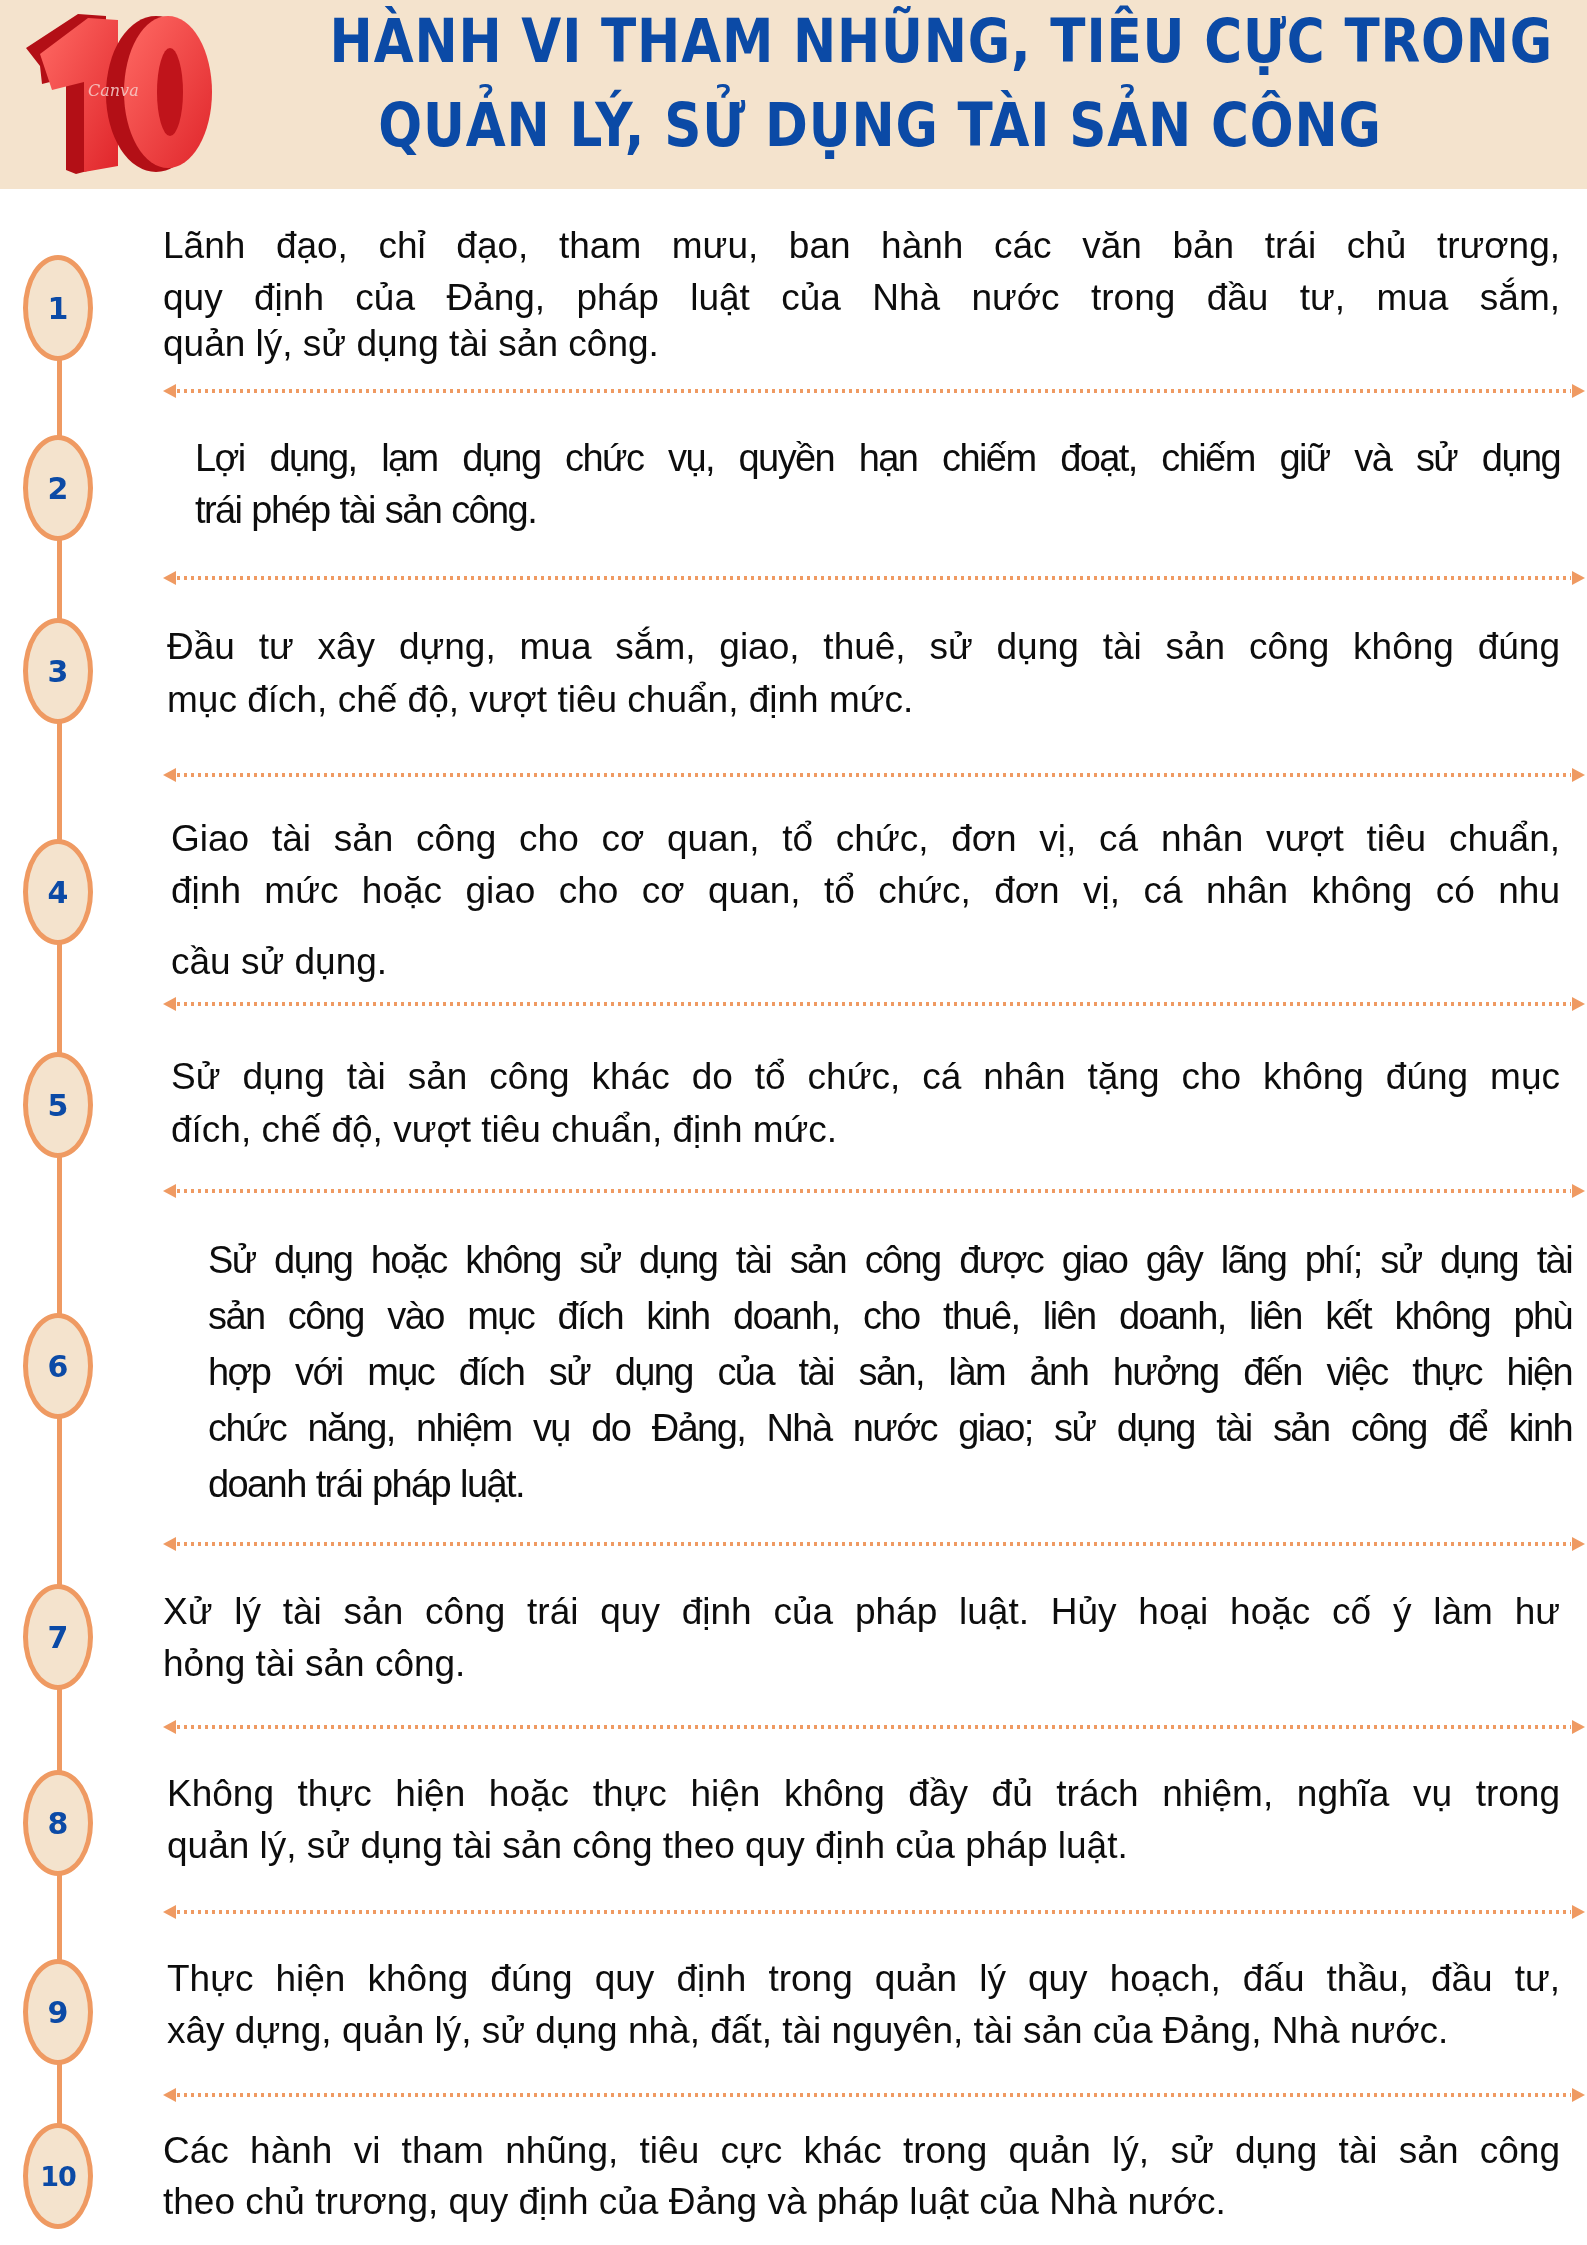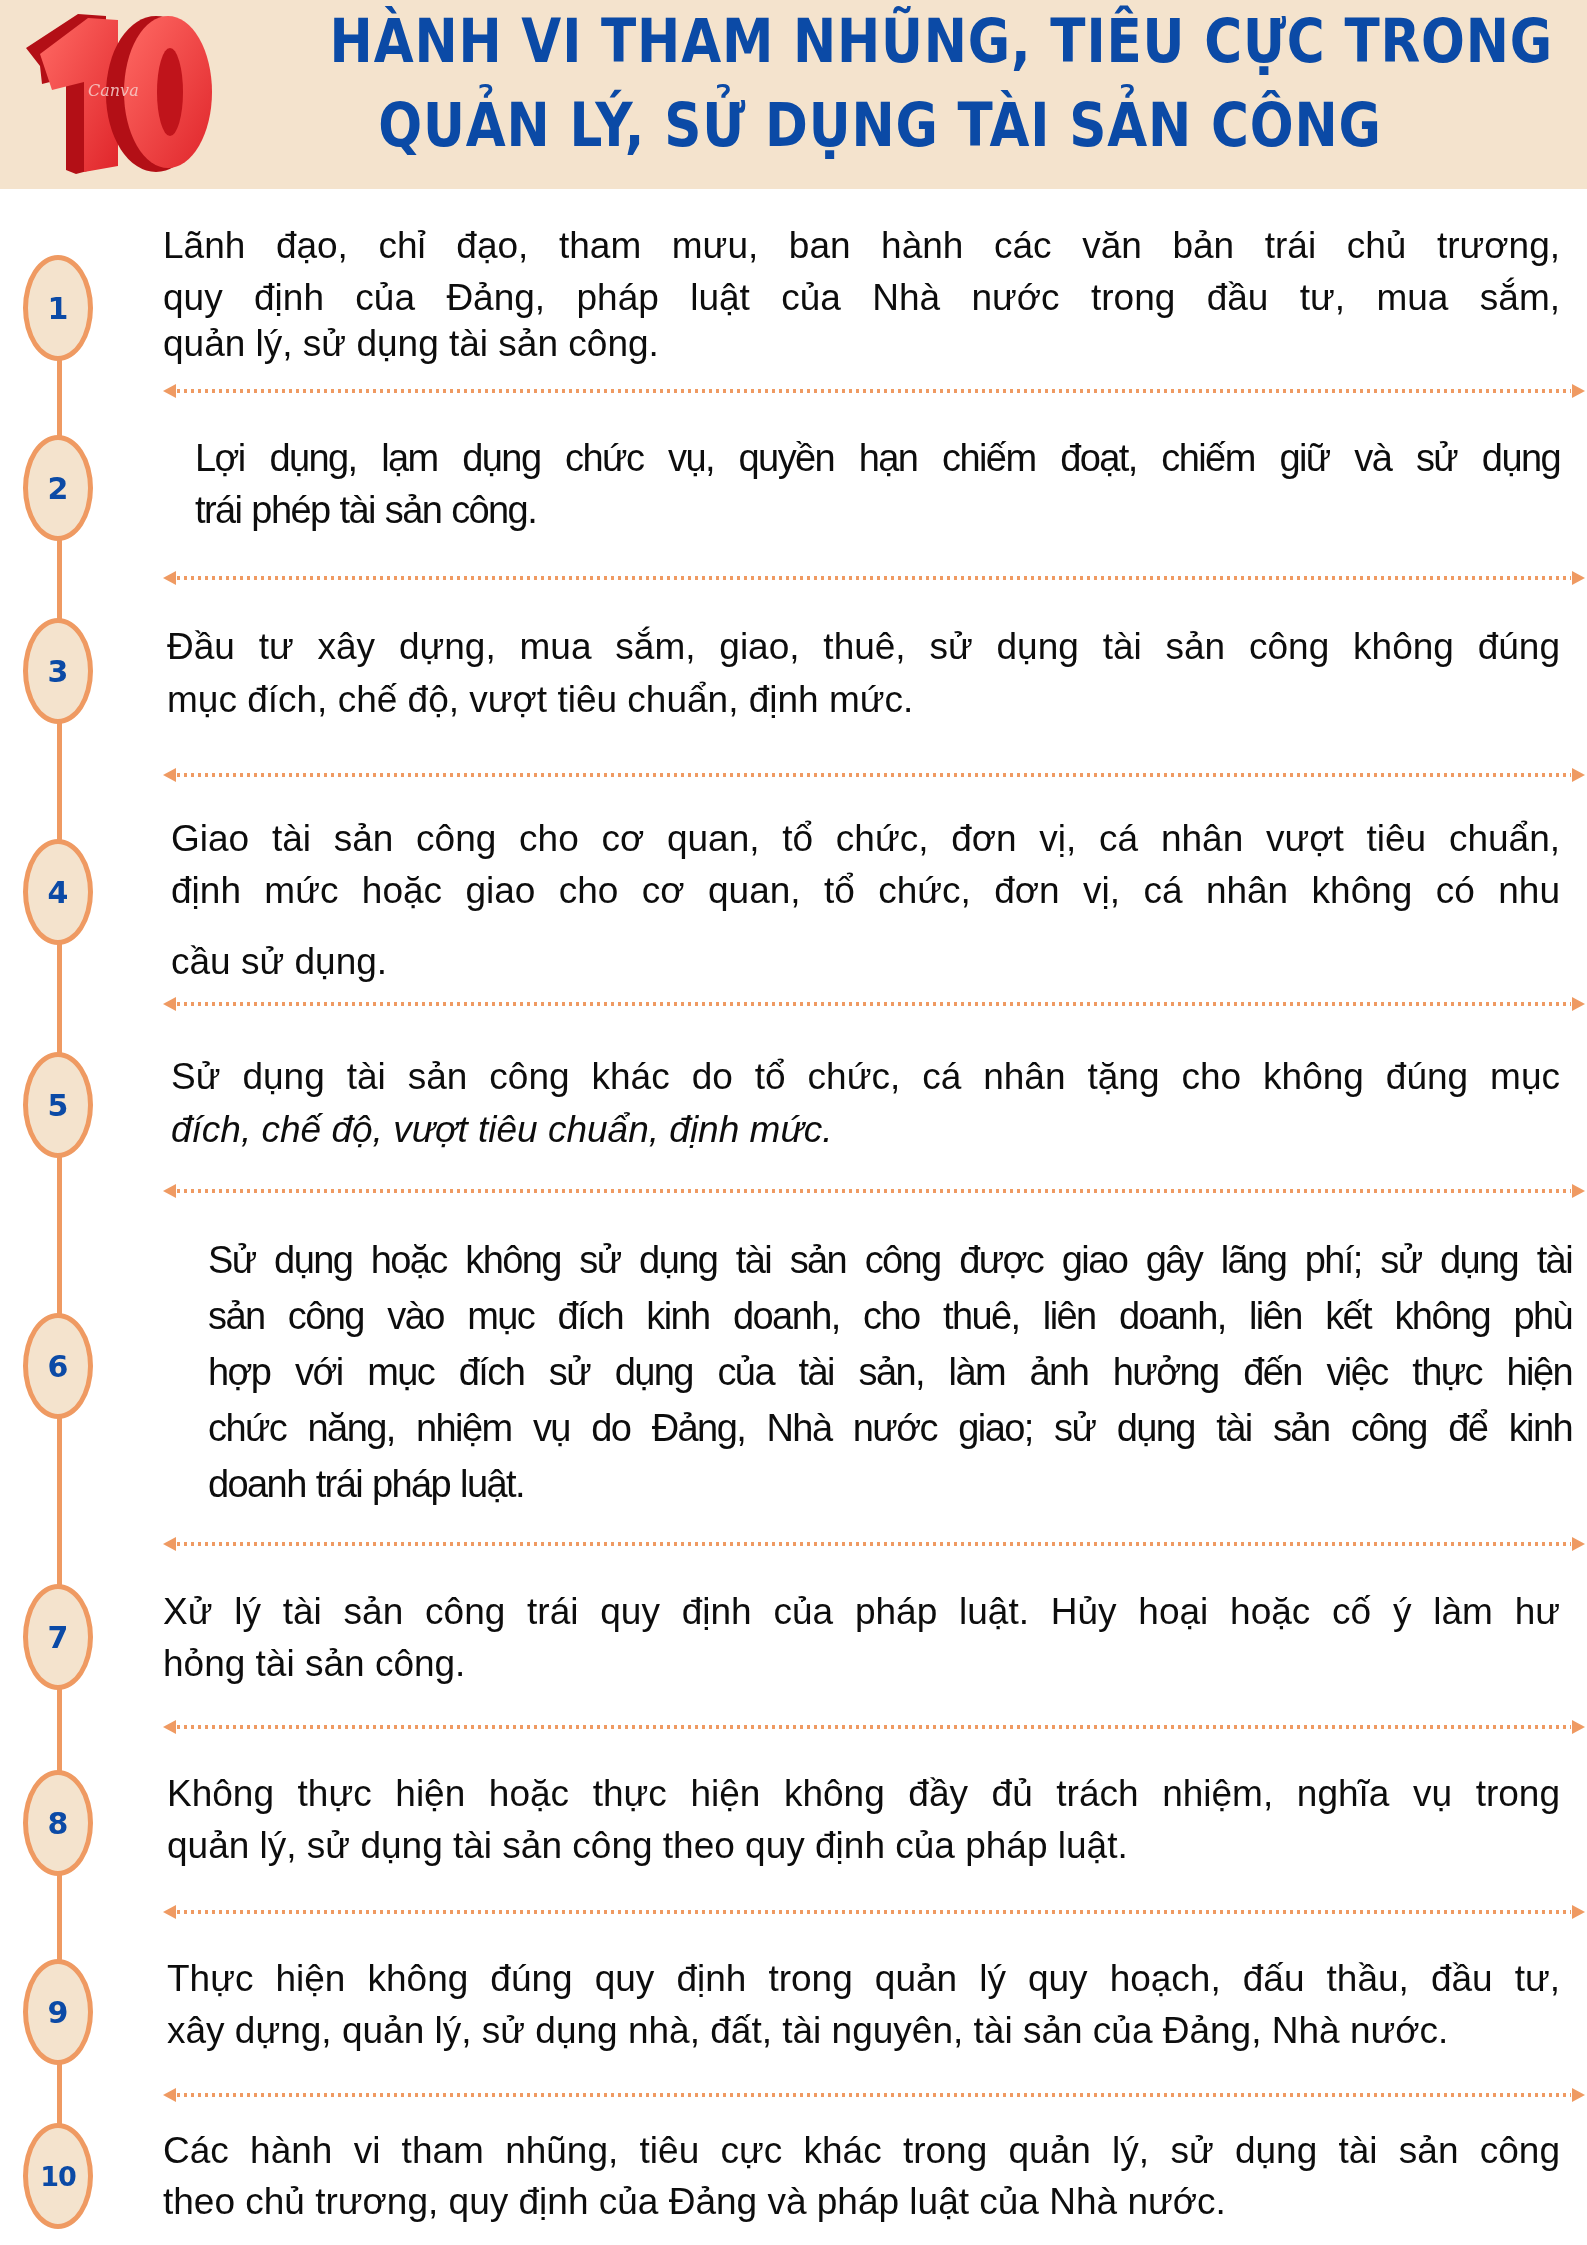--- a/index.html
+++ b/index.html
@@ -105,21 +105,21 @@
   <div class="line last" style="left:171px; top:918px;margin-top:18px;">cầu sử dụng.</div>
 </div>
 <div class="divider" style="top:997px;">
     <span class="arrow-l"></span>
     <span class="dots"></span>
     <span class="arrow-r"></span>
   </div>
 
 <div>
   <div class="line" style="left:171px; top:1051px;">Sử dụng tài sản công khác do tổ chức, cá nhân tặng cho không đúng mục</div>
-  <div class="line last" style="left:171px; top:1104px;font-style:italic;">đích, chế độ, vượt tiêu chuẩn, định mức.</div>
+  <div class="line last" style="left:171px; top:1104px;">đích, chế độ, vượt tiêu chuẩn, định mức.</div>
 </div>
 <div class="divider" style="top:1184px;">
     <span class="arrow-l"></span>
     <span class="dots"></span>
     <span class="arrow-r"></span>
   </div>
 
 <div>
   <div class="line narrow" style="left:176px; top:1234px; right:15px;">Sử dụng hoặc không sử dụng tài sản công được giao gây lãng phí; sử dụng tài</div>
   <div class="line narrow" style="left:176px; top:1290px; right:15px;">sản công vào mục đích kinh doanh, cho thuê, liên doanh, liên kết không phù</div>

